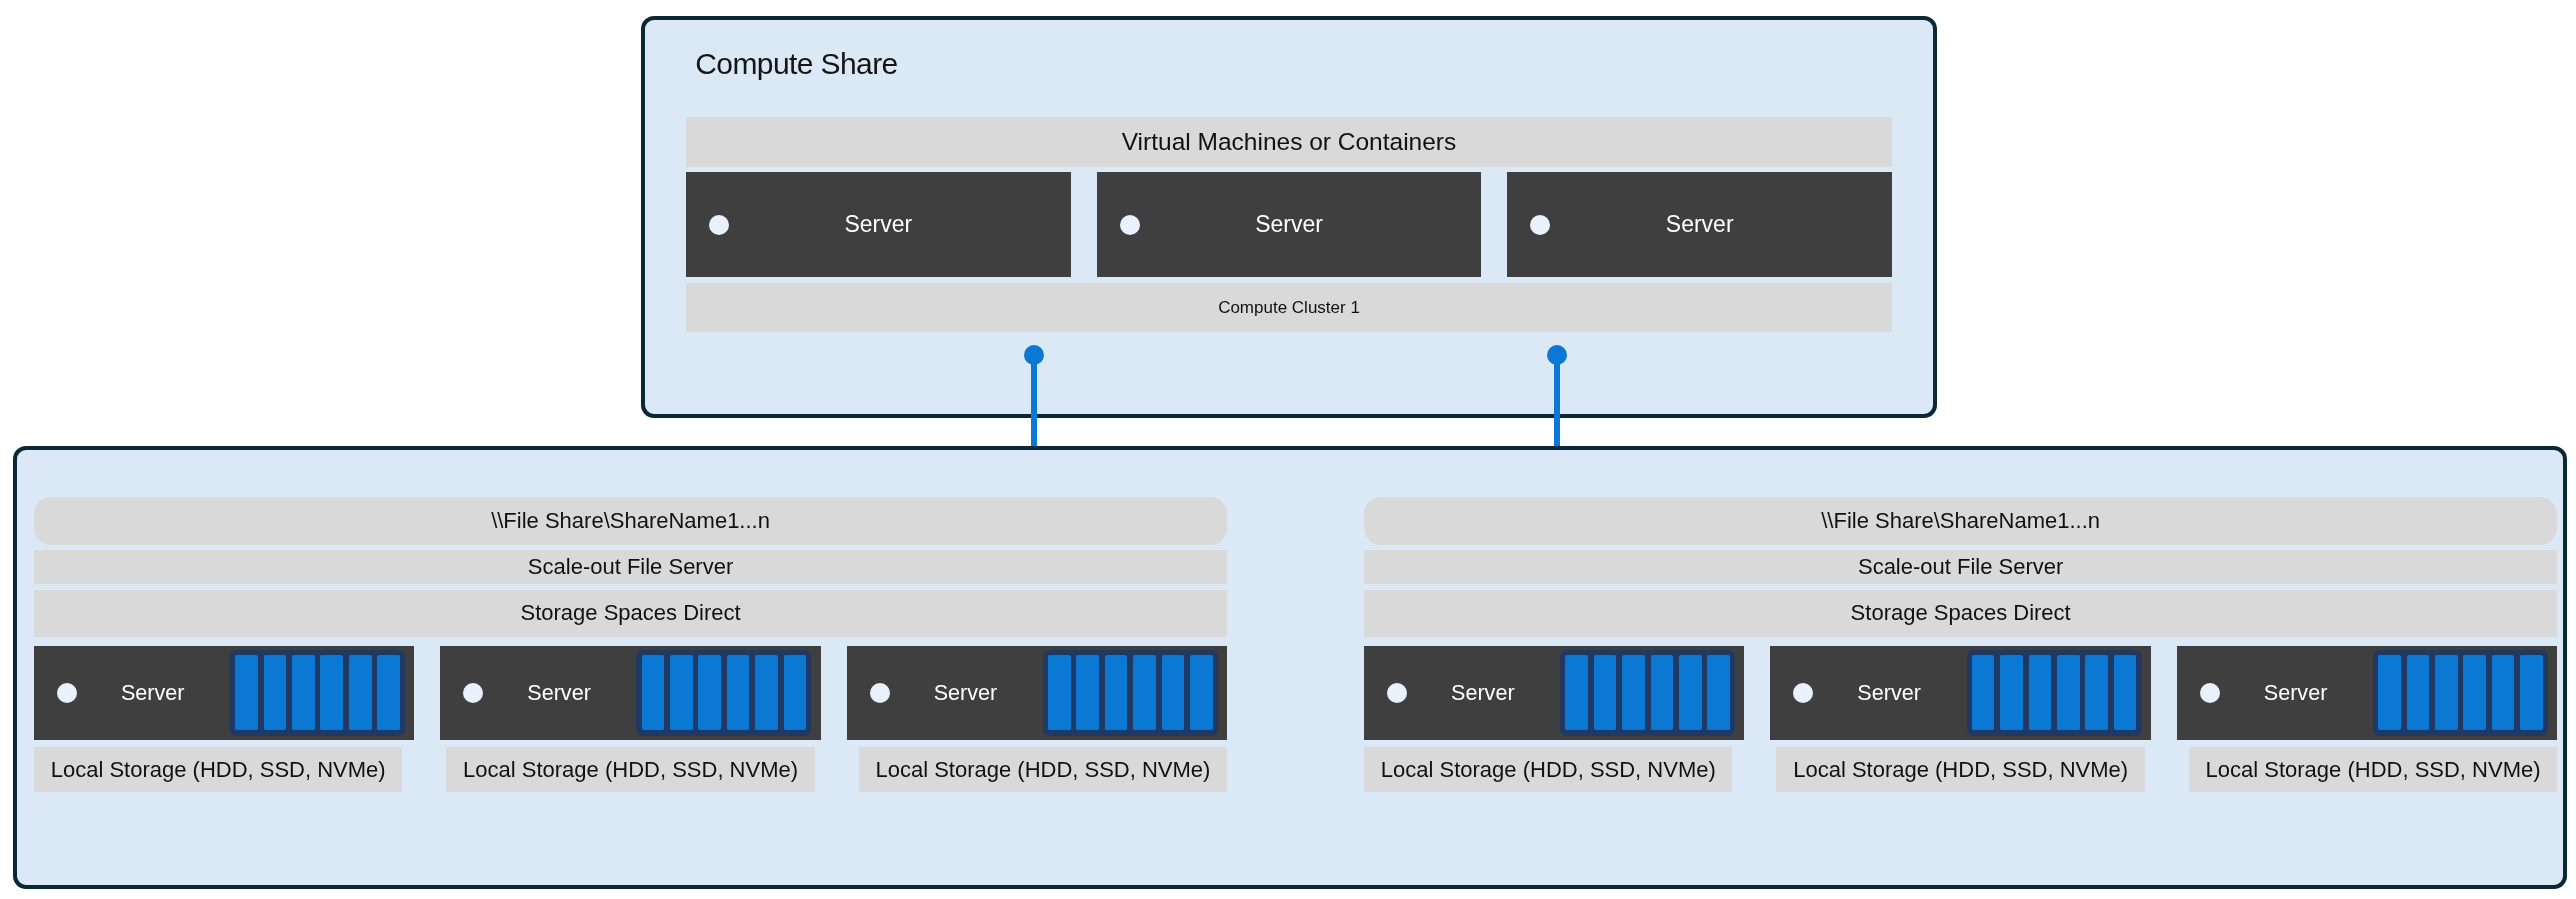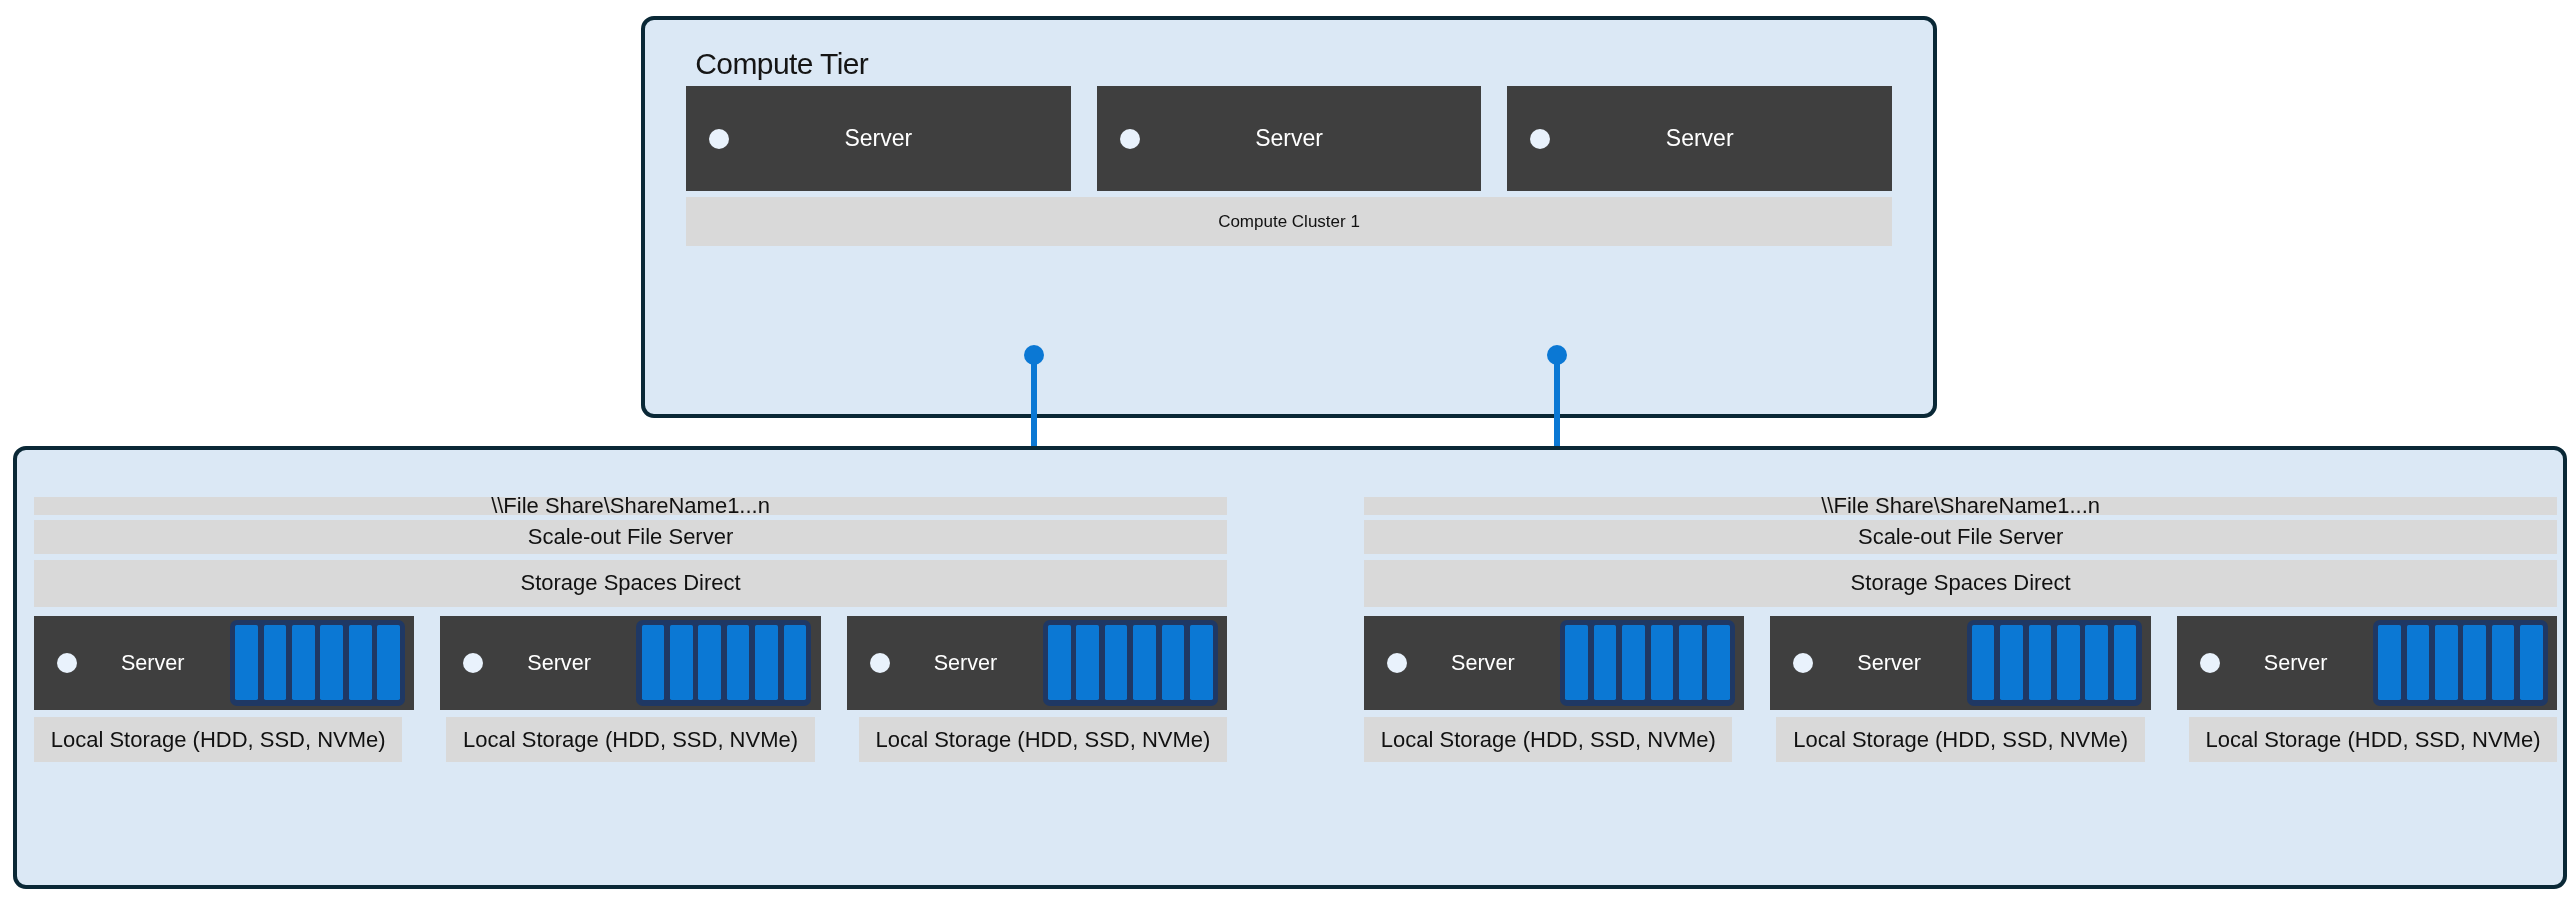--- a/index.html
+++ b/index.html
@@ -39,21 +39,21 @@
   }
 
   
   .vline{position:absolute;width:5.8px;height:115px;top:353px;background:#0b78d4;}
   .cdot{position:absolute;width:20px;height:20px;border-radius:50%;background:#0b78d4;}
   .folder{position:absolute;top:476px;width:97px;height:73px;}
 
   
   .clusters{display:flex;gap:137px;margin:47px 5.8px 0 17px;}
   .cluster{flex:1;display:flex;flex-direction:column;min-width:0;}
-  .sbar{height:18px;margin-bottom:5.2px;font-size:22px;}
+  .sbar{height:48px;margin-bottom:5.2px;font-size:22px;border-radius:17px;}
   .sbar2{height:34px;margin-bottom:5.8px;font-size:22px;}
   .sbar3{height:47px;margin-bottom:8.7px;font-size:22px;}
   .storage-server-row{display:flex;gap:26px;height:94px;margin-bottom:7.6px;}
   .storage-server{flex:1;background:#3f3f3f;position:relative;min-width:0;}
   .storage-server .server-label{
     position:absolute;left:49px;right:192px;top:0;bottom:0;
     display:flex;align-items:center;justify-content:center;
     color:#ffffff;font-size:21.6px;
   }
   .disk-array{
@@ -62,22 +62,23 @@
     display:flex;gap:5.8px;padding:5.2px;box-sizing:border-box;
   }
   .disk{flex:1;background:#0b78d4;border-radius:1.7px;}
   .local-row{display:flex;gap:44px;height:45px;}
   .local-bar{flex:1;font-size:22px;min-width:0;}
 </style>
 </head>
 <body>
 
 <div class="tier-box" id="compute-box">
-  <h1 class="tier-title" id="compute-title">Compute Tier</h1>
-
+  <h1 class="tier-title" id="compute-title">Compute Share</h1>
+
+  <div class="gray-bar vm-bar">Virtual Machines or Containers</div>
 
   <div class="compute-server-row">
     <div class="compute-server">
       <span class="server-dot"></span>
       <span>Server</span>
     </div>
     <div class="compute-server">
       <span class="server-dot"></span>
       <span>Server</span>
     </div>

